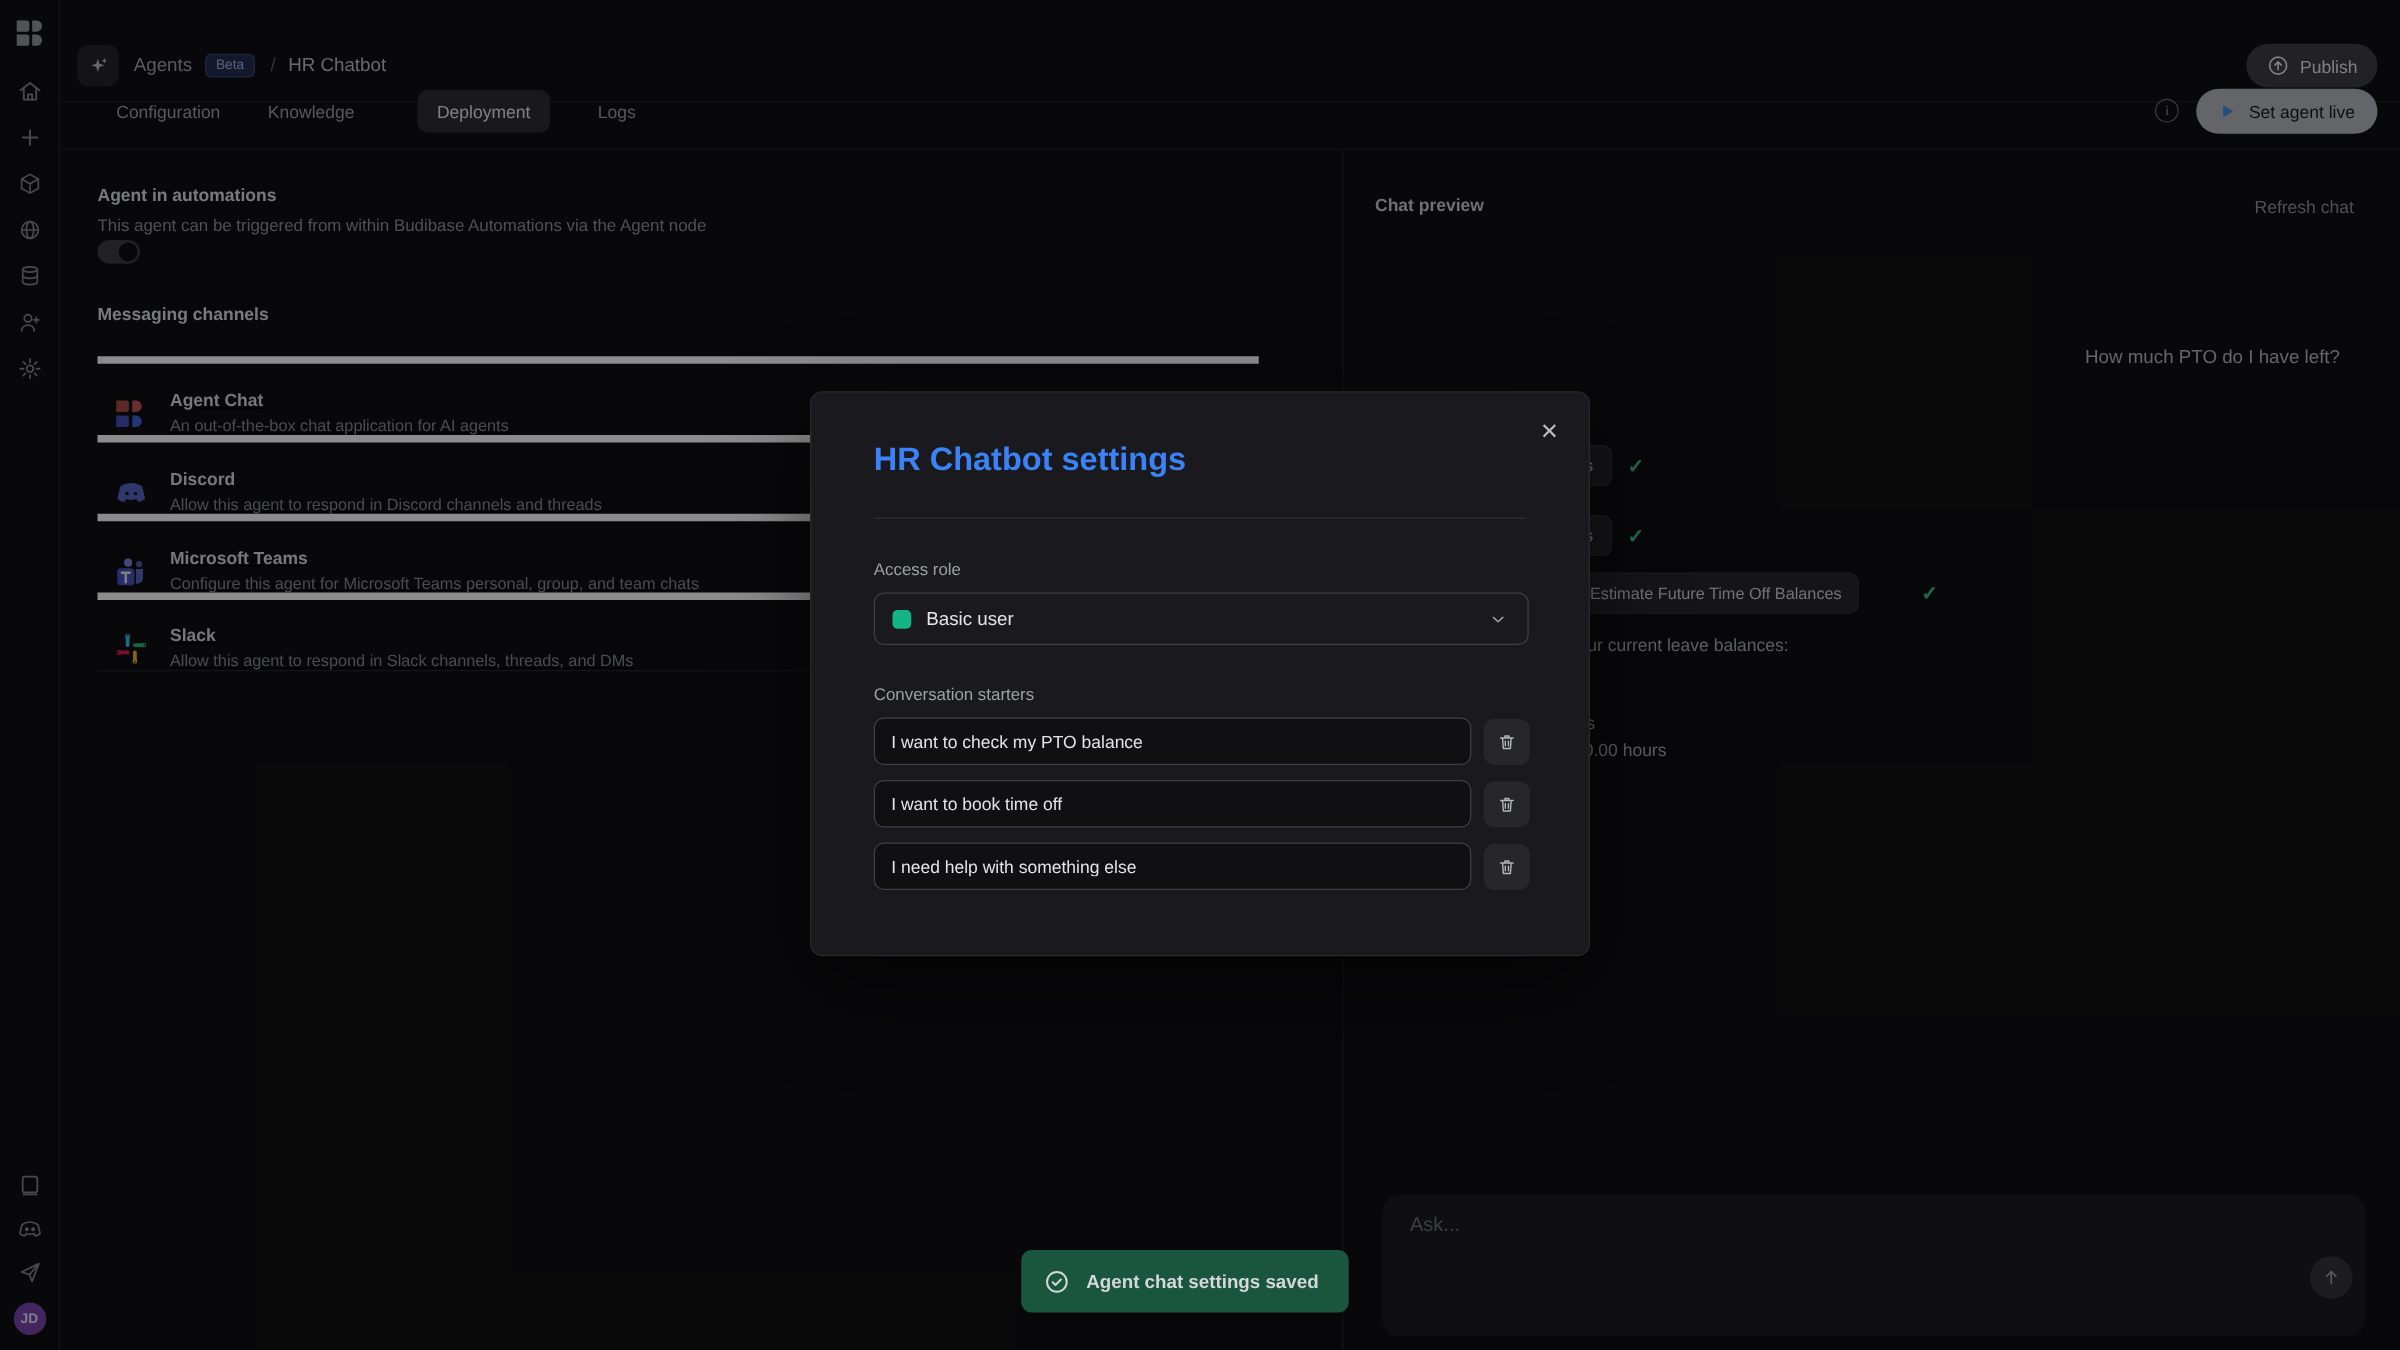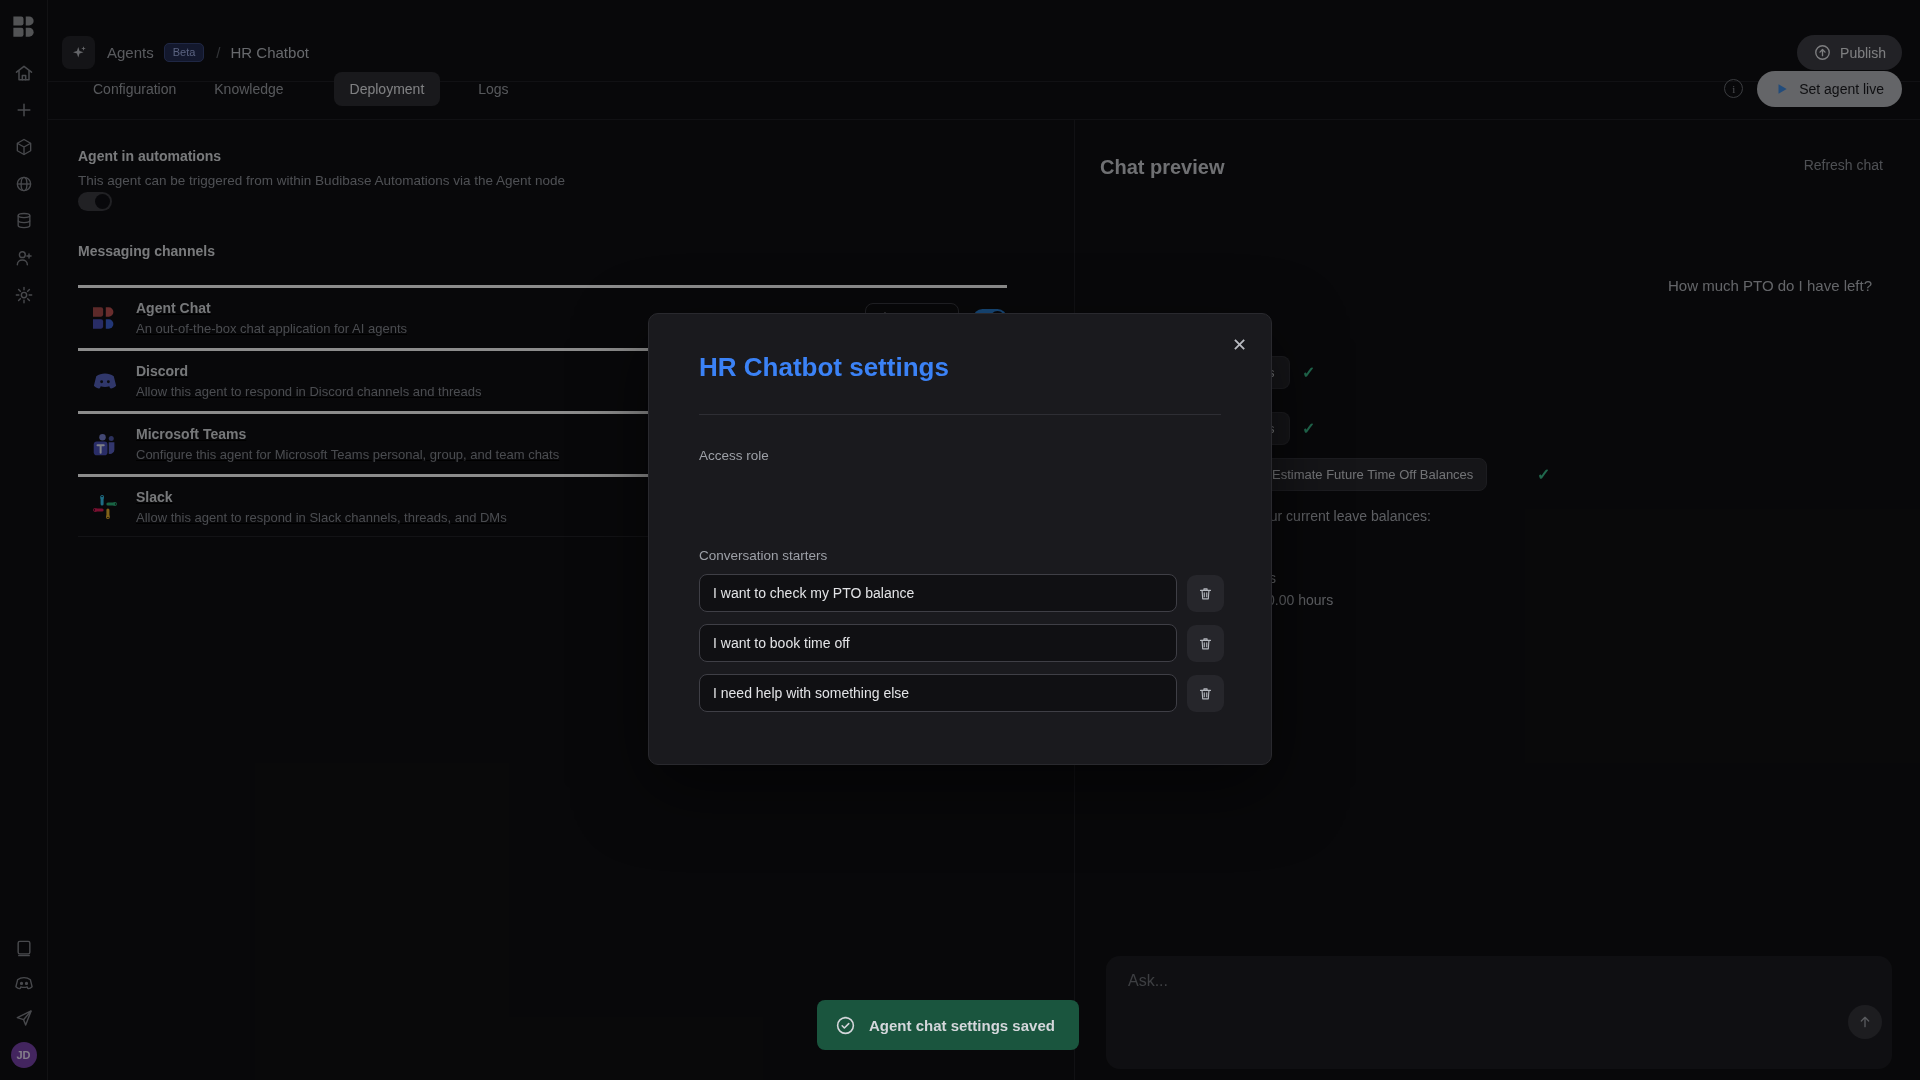--- a/index.html
+++ b/index.html
@@ -45,33 +45,33 @@
   #main { position:absolute; left:48px; top:120px; width:1027px; bottom:0;
           border-right:1px solid #202025; padding:28px 67px 0 30px; }
   .sec-title { font-size:14px; font-weight:700; color:#dcdee2; }
   .sec-desc  { font-size:13.5px; color:#8f929a; margin-top:9px; }
   #auto-row { display:flex; align-items:flex-start; justify-content:space-between;flex-direction:column; }
   .toggle { width:34px; height:19px; border-radius:10px; position:relative; cursor:pointer; flex:none; }
   .toggle .knob { position:absolute; width:15px; height:15px; border-radius:50%; top:2px; right:2px; background:#101014; }
   .toggle.off { background:#3c3c43; }
   .toggle.on  { background:#2b87e0; }
   #channels-list { margin-top:26px; }
-  .chan-row { display:flex; align-items:center; height:63px; border-top:3px solid #ffffff;text-decoration:underline; }
+  .chan-row { display:flex; align-items:flex-end; height:63px; border-top:6px solid #ffffff;text-decoration:underline; }
   .chan-row:last-child { border-bottom:1px solid #232328; }
   .chan-icon { width:34px; height:34px; margin:0 14px 0 10px; display:flex; align-items:center; justify-content:center; flex:none; }
   .chan-name { font-size:14px; font-weight:600; color:#d8dade; }
   .chan-desc { font-size:13px; color:#878a92; margin-top:5px; }
   #chan-actions { margin-left:auto; display:flex; align-items:center; gap:14px; }
   #open-chat { font-size:13px; color:#9b9ea5; cursor:pointer; }
   #manage-btn { height:30px; border:1px solid #3e3e45; border-radius:8px; padding:0 12px; display:flex;
                 align-items:center; gap:7px; font-size:13px; color:#cfd1d6; cursor:pointer; }
 
   
   #chat { position:absolute; left:1075px; top:120px; right:0; bottom:0; }
-  #chat-title { position:absolute; left:25px; top:36px; font-size:20px; font-weight:700; color:#caccd1; }
+  #chat-title { position:absolute; left:25px; top:36px; font-size:14px; font-weight:700; color:#caccd1; }
   #refresh-chat { position:absolute; right:37px; top:37px; font-size:14px; color:#8f929a; cursor:pointer; }
   #user-msg { position:absolute; right:48px; top:157px; font-size:15px; color:#b6b9bf; }
   .tool-pill { position:absolute; height:33px; background:#27272c; border:1px solid #34343b;
                display:flex; align-items:center; font-size:13px; color:#ced0d5; }
   .pill-frag { left:187px; width:28px; border-radius:0 8px 8px 0; border-left:none; padding-left:6px; }
   .check { position:absolute; color:#3bbd8d; font-size:16px; font-weight:700; }
   #tool-pill-3 { left:183px; top:338px; border-radius:8px; padding:0 13px; }
   .chat-frag { position:absolute; left:187px; font-size:14px; color:#a9acb3; }
   #ask-box { position:absolute; left:31px; top:836px; width:786px; height:113px; background:#1d1d22; border-radius:14px; }
   #ask-input { position:absolute; left:22px; top:16px; width:600px; background:transparent; border:none; outline:none;
@@ -344,20 +344,27 @@
 </div>
 
 <div id="overlay"></div>
 
 <div id="modal">
   <div id="modal-close">✕</div>
   <div id="modal-title">HR Chatbot settings</div>
   <div id="modal-divider"></div>
 
   <div class="field-label" style="top:134px;">Access role</div>
+  <div id="role-select">
+    <span id="role-dot"></span>
+    <span id="role-value">Basic user</span>
+    <svg id="role-chevron" width="15" height="15" viewBox="0 0 24 24" fill="none" stroke="currentColor" stroke-width="2" stroke-linecap="round" stroke-linejoin="round">
+        <path d="M6 9.5 12 15l6-5.5"></path>
+      </svg>
+  </div>
 
   <div class="field-label" style="top:234px;">Conversation starters</div>
 
   <div class="starter-row" style="top:260px;">
     <input class="starter-input" type="text" value="I want to check my PTO balance" style="">
     <div class="trash-btn">
       <svg width="15" height="15" viewBox="0 0 24 24" fill="none" stroke="currentColor" stroke-width="1.8" stroke-linecap="round" stroke-linejoin="round">
           <path d="M4 7h16M9.5 7V4.5h5V7M6.5 7l1 13.5h9l1-13.5M10 11v6M14 11v6"></path>
         </svg>
     </div>

